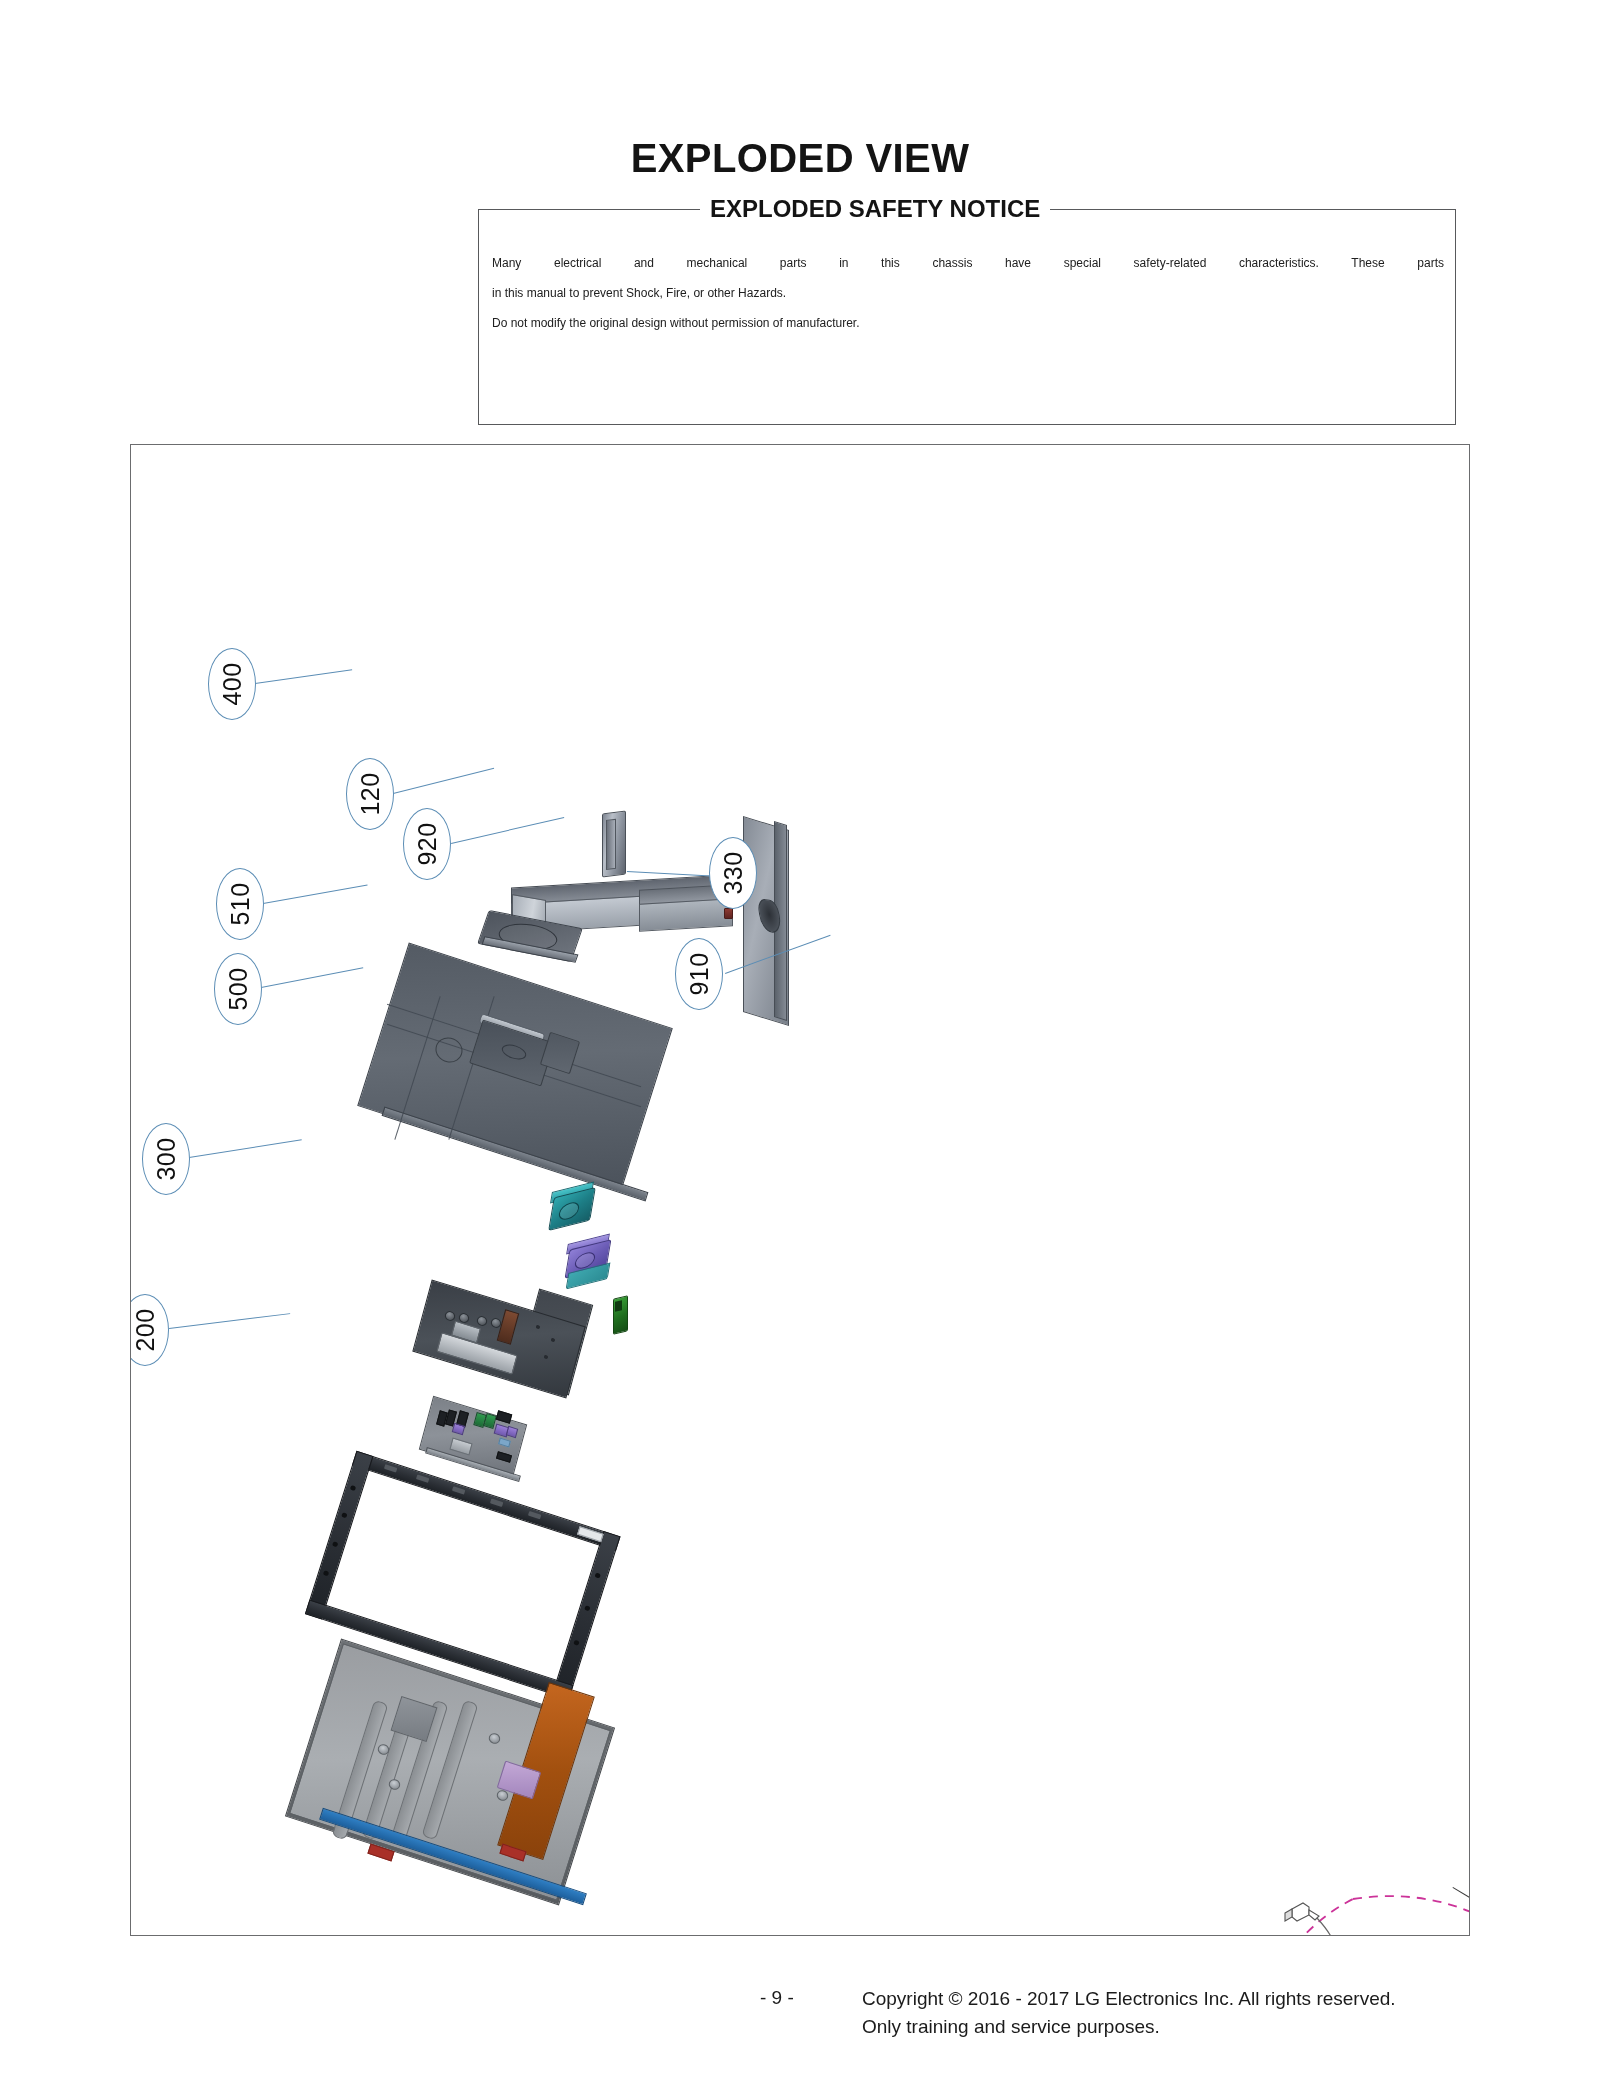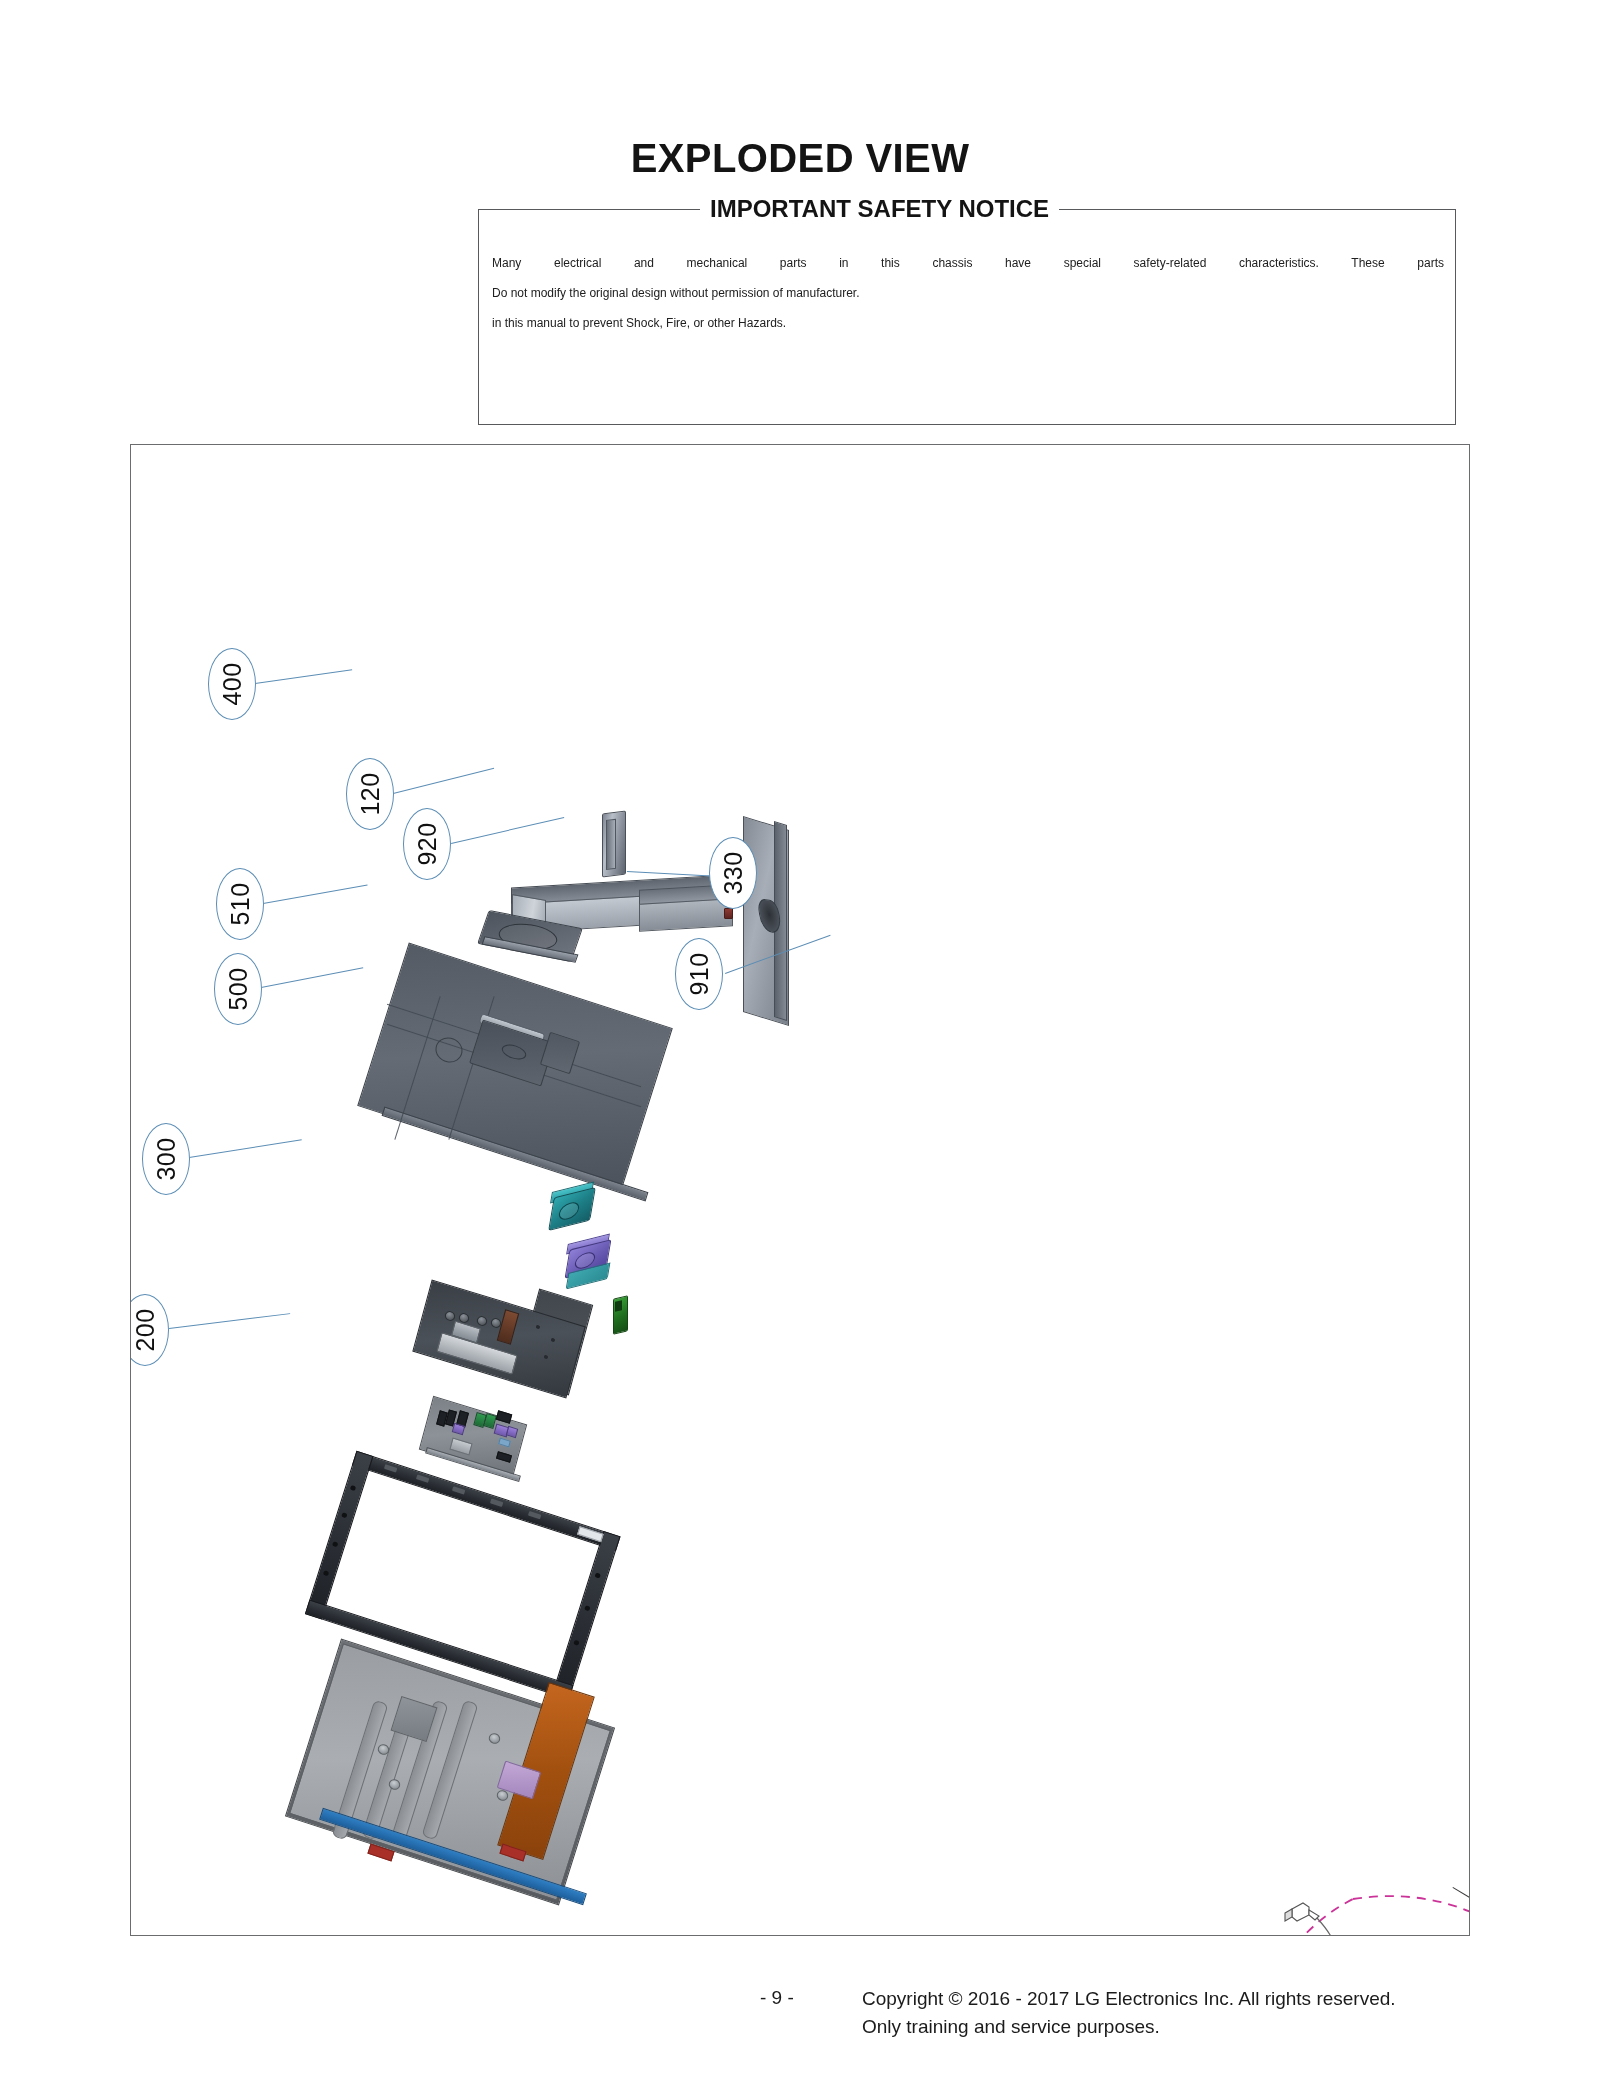--- a/index.html
+++ b/index.html
@@ -597,26 +597,26 @@
   }
 </style>
 </head>
 <body>
 
 <div id="page">
 
   <div id="doc-title">EXPLODED VIEW</div>
 
   <div id="safety-box"></div>
-  <div id="safety-legend">IMPORTANT SAFETY NOTICE</div>
+  <div id="safety-legend">EXPLODED SAFETY NOTICE</div>
 
   <div id="safety-body">
     <p class="just">Many electrical and mechanical parts in this chassis have special safety-related characteristics. These parts</p>
+    <p>in this manual to prevent Shock, Fire, or other Hazards.</p>
     <p>Do not modify the original design without permission of manufacturer.</p>
-    <p>in this manual to prevent Shock, Fire, or other Hazards.</p>
   </div>
 
   <div id="drawing-frame">
 
     <div id="stand-group">
       <div class="part" id="clip-920"></div>
 
       <div class="part" id="stand-arm-top"></div>
       <div class="part" id="stand-arm-front"></div>
       <div class="part" id="stand-arm-ext-top"></div>

